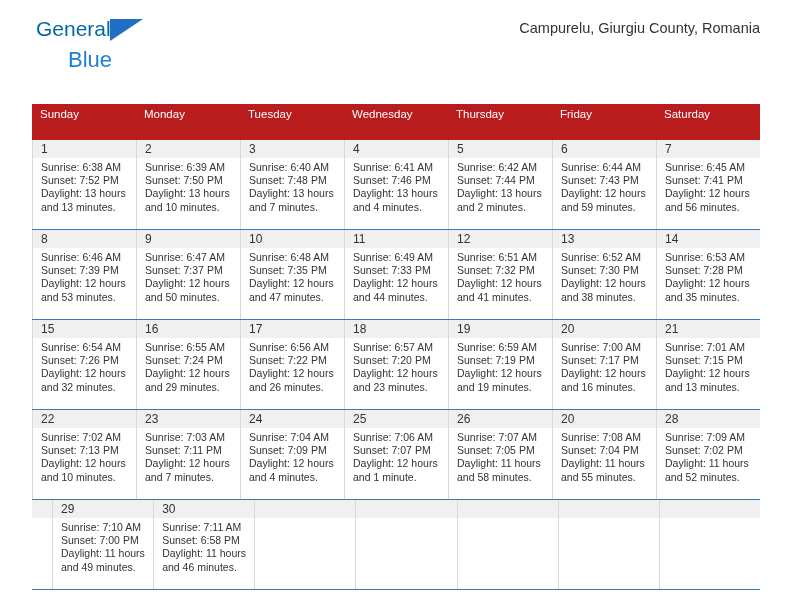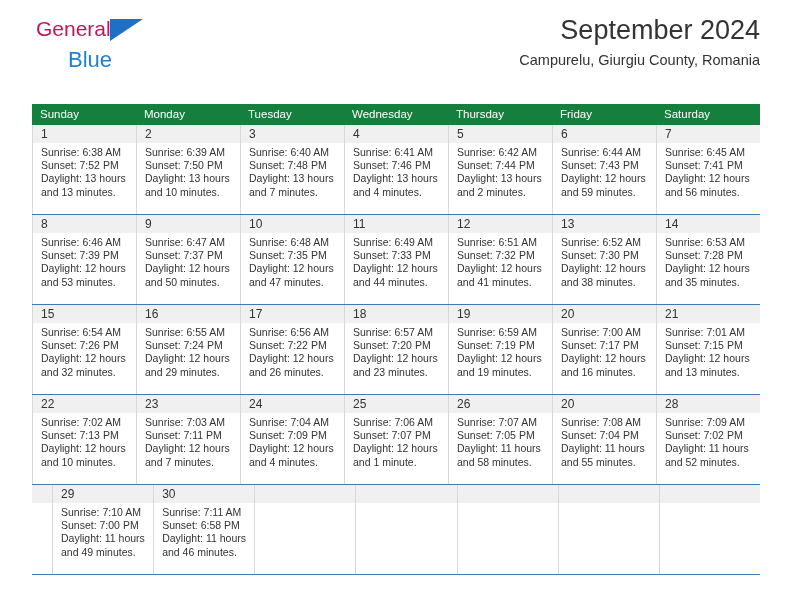--- a/index.html
+++ b/index.html
@@ -33,21 +33,21 @@
 
   .logo {
     position: absolute;
     left: 4px;
     top: 18px;
     width: 130px;
     height: 48px;
   }
   .logo-general {
     font-size: 21px;
-    color: #be185d;
+    color: #0369a1;
     letter-spacing: 0px;
     line-height: 22px;
     font-family: "Liberation Sans", sans-serif;
   }
   .logo-triangle {
     display: inline-block;
     width: 0;
     height: 0;
     border-left: 33px solid #1f6fc4;
     border-bottom: 22px solid transparent;
@@ -88,22 +88,22 @@
   
   .calendar {
     position: absolute;
     left: 32px;
     top: 104px;
     width: 728px;
   }
 
   .weekday-row {
     display: flex;
-    background: #15803d;
-    height: 21px;
+    background: #b91c1c;
+    height: 36px;
   }
   .weekday {
     flex: 1 1 0;
     color: #ffffff;
     font-size: 11.5px;
     line-height: 21px;
     padding-left: 8px;
     white-space: nowrap;
   }
 
@@ -163,21 +163,20 @@
 <div class="page">
 
   <div class="header">
 
     <div class="logo">
       <span class="logo-general">General</span><span class="logo-triangle"></span>
       <span class="logo-blue">Blue</span>
     </div>
 
     <div class="title-block">
-      <h1 class="cal-title">September 2024</h1>
       <p class="cal-subtitle">Campurelu, Giurgiu County, Romania</p>
     </div>
 
   </div>
 
   <div class="calendar">
 
     <div class="weekday-row">
       <div class="weekday">Sunday</div>
       <div class="weekday">Monday</div>

